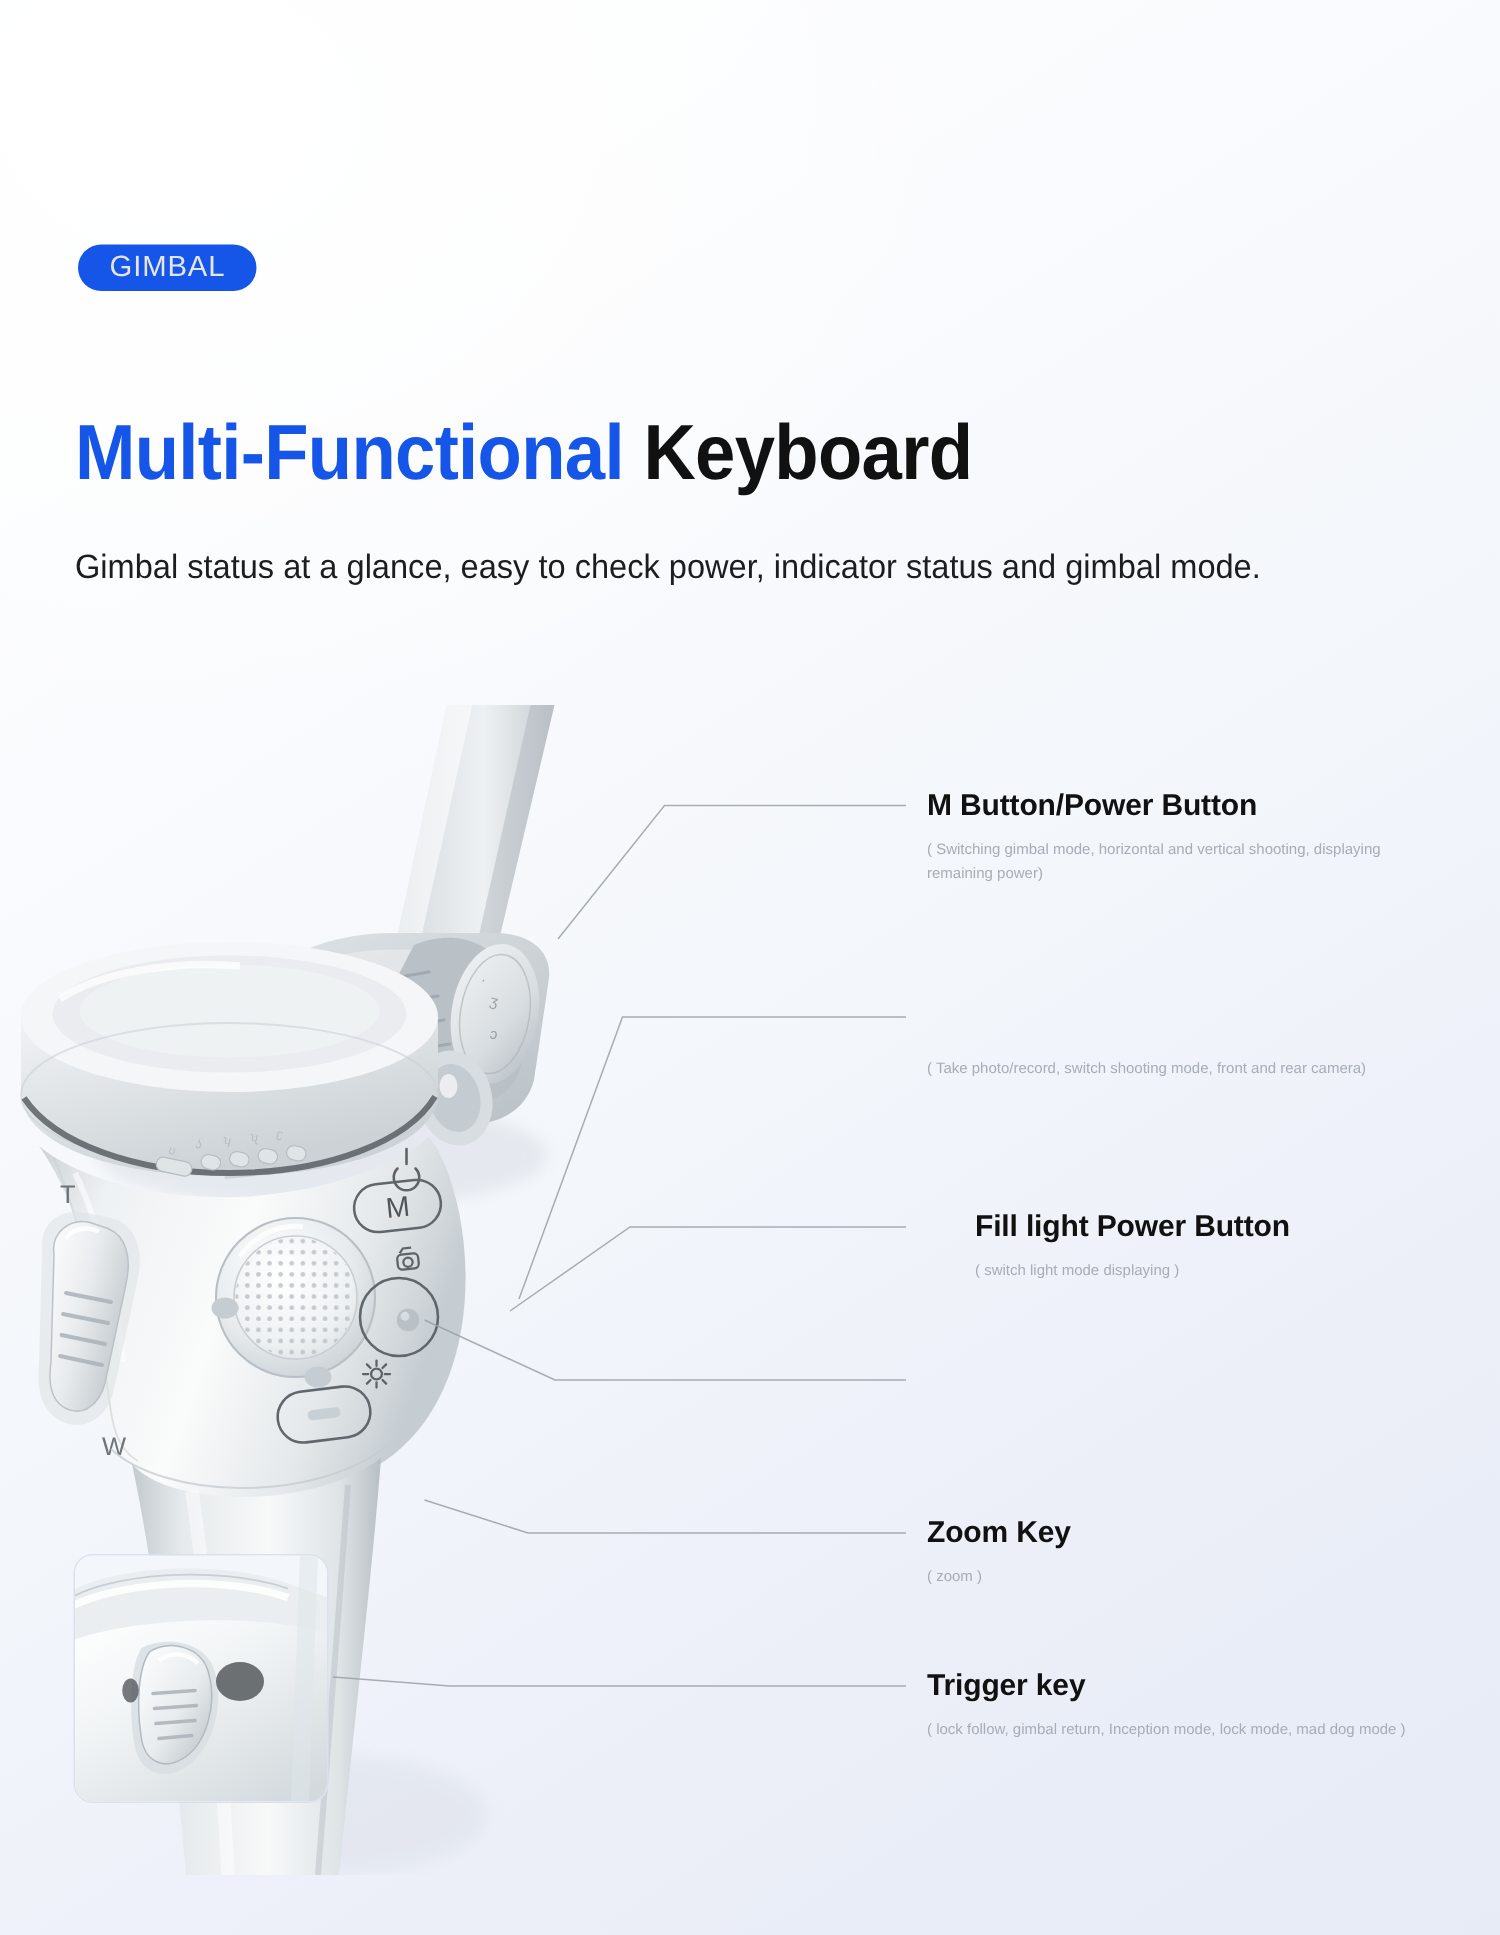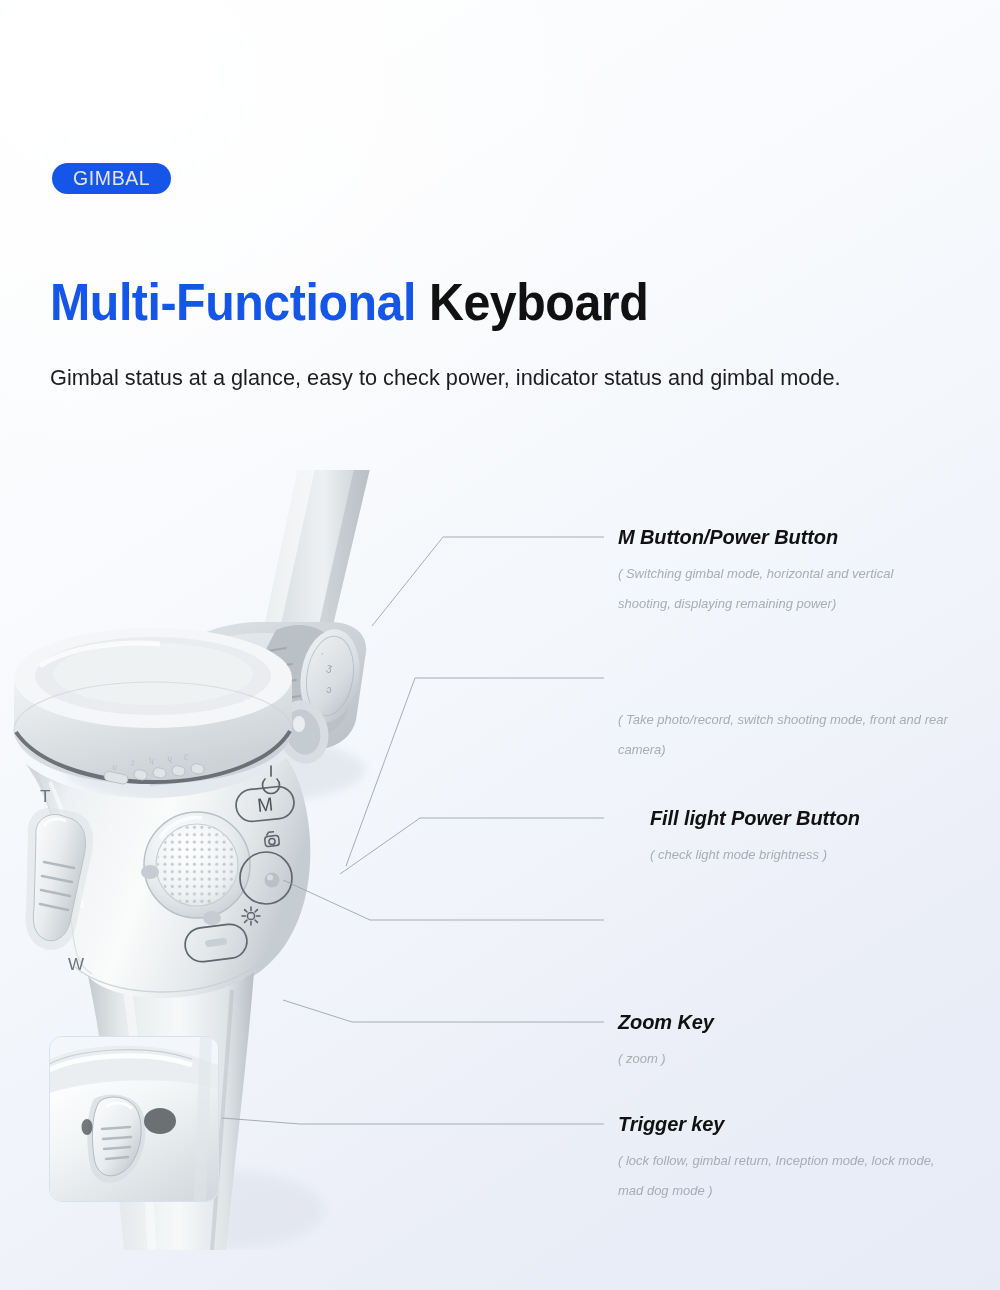--- a/index.html
+++ b/index.html
@@ -62,34 +62,34 @@
     top: 362px;
     font-size: 22.5px;
     color: #1d1d1f;
     line-height: 32px;
     white-space: nowrap;
     transform: scaleX(0.965);
     transform-origin: left top;
   }
 
   
-  .callout { position: absolute; font-style: italic; }
+  .callout { position: absolute; }
   .callout .c-title {
     font-size: 20px;
     font-weight: bold;
     color: #111111;
     line-height: 26px;
     white-space: nowrap;
     letter-spacing: -0.1px;
   }
   .callout .c-desc {
     margin-top: 9px;
-    font-size: 13px;
+    font-size: 10px;
     color: #a7adb7;
-    line-height: 30px;
+    line-height: 16px;
     max-width: 350px;
   }
 
   
   #leaders { position: absolute; left:0; top:0; width:1000px; height:1290px; }
 
   
   #product {
     position: absolute;
     left: 0;
@@ -432,21 +432,21 @@
     <div class="c-title">M Button/Power Button</div>
     <div class="c-desc" style="max-width:322px;">( Switching gimbal mode, horizontal and vertical shooting, displaying remaining power)</div>
   </div>
 
   <div class="callout" style="left:618px; top:665px;">
     <div class="c-desc" style="max-width:344px;margin-top:40px;">( Take photo/record, switch shooting mode, front and rear camera)</div>
   </div>
 
   <div class="callout" style="left:618px; top:805px;margin-left:32px;">
     <div class="c-title">Fill light Power Button</div>
-    <div class="c-desc" style="max-width:330px;">( check light mode brightness )</div>
+    <div class="c-desc" style="max-width:330px;">( switch light mode displaying )</div>
   </div>
 
 
   <div class="callout" style="left:618px; top:1111px;">
     <div class="c-title">Trigger key</div>
     <div class="c-desc" style="max-width:340px;">( lock follow, gimbal return, Inception mode, lock mode, mad dog mode )</div>
   </div>
 
   <div class="callout" style="left:618px; top:1009px;">
     <div class="c-title">Zoom Key</div>

